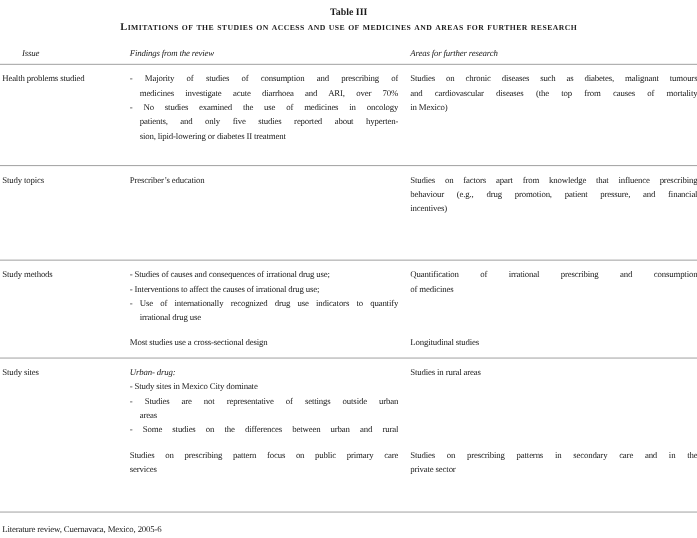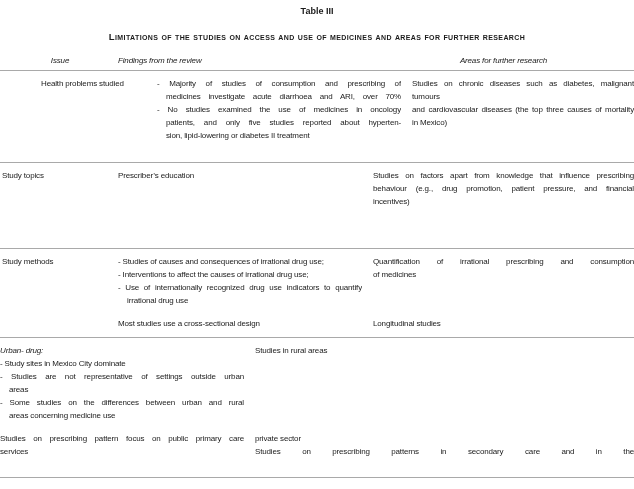--- a/index.html
+++ b/index.html
@@ -6,21 +6,21 @@
     --rule:#a9a9a9;
     --text:#1b1b1b;
     --bg:#ffffff;
   }
   html,body{margin:0;padding:0;background:var(--bg);}
   .page{
     position:relative;
     width:634px;height:489px;
     background:var(--bg);
     color:var(--text);
-    font-family:Liberation Sans, sans-serif;
+    font-family:Liberation Serif, serif;
     font-size:8px;
     line-height:13px;
     letter-spacing:-0.15px;
     overflow:hidden;
     box-sizing:border-box;
   }
   .table-label{
     text-align:center;
     font-weight:bold;
     font-size:9px;
@@ -28,42 +28,41 @@
     padding-top:5px;
     line-height:13px;
   }
   .caption{
     text-align:center;
     font-weight:bold;
     font-variant:small-caps;
     font-size:9.5px;
     line-height:14px;
     letter-spacing:0.4px;
-    margin-top:12px;
   }
   .thead{
     display:flex;
     align-items:flex-end;
     font-style:italic;
     margin-top:10px;
     padding-bottom:3px;
     border-bottom:1px solid var(--rule);
   }
-  .th-issue{width:118px;padding-left:2px;box-sizing:border-box;flex:none;text-align:center;}
+  .th-issue{width:118px;padding-left:20px;box-sizing:border-box;flex:none;}
   .th-findings{width:244px;flex:none;}
-  .th-areas{flex:1;padding-left:11px;box-sizing:border-box;text-align:center;}
+  .th-areas{flex:1;padding-left:11px;box-sizing:border-box;}
 
   .table-body{border-bottom:1px solid var(--rule);}
   .section{
     display:flex;
     box-sizing:border-box;
     padding-top:6px;
   }
   .section + .section{border-top:1px solid var(--rule);}
-  .section:nth-child(1){min-height:91px;padding-left:39px;}
+  .section:nth-child(1){min-height:91px;}
   .section:nth-child(2){min-height:86px;}
   .section:nth-child(3){min-height:89px;}
   .section:nth-child(4){min-height:140px;}
   .issue-cell{width:118px;flex:none;padding-left:2px;box-sizing:border-box;}
   .subrows{flex:1;min-width:0;}
   .subrow{
     display:grid;
     grid-template-columns:244px 1fr;
     column-gap:11px;
   }
@@ -100,21 +99,21 @@
               </div>
               <div class="item bullet">
                 <div class="ln just first">- No studies examined the use of medicines in oncology</div>
                 <div class="ln just">patients, and only five studies reported about hyperten-</div>
                 <div class="ln">sion, lipid-lowering or diabetes II treatment</div>
               </div>
             </div>
             <div class="cell areas-cell">
               <div class="item plain">
                 <div class="ln just">Studies on chronic diseases such as diabetes, malignant tumours</div>
-                <div class="ln just">and cardiovascular diseases (the top three causes of mortality</div>
+                <div class="ln just">and cardiovascular diseases (the top from causes of mortality</div>
                 <div class="ln">in Mexico)</div>
               </div>
             </div>
           </div>
         </div>
       </div>
       <div class="section">
         <div class="issue-cell">Study topics</div>
         <div class="subrows">
           <div class="subrow">
@@ -164,55 +163,55 @@
             </div>
             <div class="cell areas-cell">
               <div class="item plain">
                 <div class="ln">Longitudinal studies</div>
               </div>
             </div>
           </div>
         </div>
       </div>
       <div class="section">
+        <div class="issue-cell">Study sites</div>
         <div class="subrows">
           <div class="subrow">
             <div class="cell findings-cell">
               <div class="item italic_header">
                 <div class="ln">Urban- drug:</div>
               </div>
               <div class="item bullet">
                 <div class="ln first">- Study sites in Mexico City dominate</div>
               </div>
               <div class="item bullet">
                 <div class="ln just first">- Studies are not representative of settings outside urban</div>
                 <div class="ln">areas</div>
               </div>
               <div class="item bullet">
                 <div class="ln just first">- Some studies on the differences between urban and rural</div>
-                <div class="ln">areas concerning medicine use</div>
               </div>
             </div>
             <div class="cell areas-cell">
               <div class="item plain">
                 <div class="ln">Studies in rural areas</div>
               </div>
             </div>
           </div>
           <div class="subrow">
             <div class="cell findings-cell">
               <div class="item plain">
                 <div class="ln just">Studies on prescribing pattern focus on public primary care</div>
                 <div class="ln">services</div>
               </div>
             </div>
             <div class="cell areas-cell">
               <div class="item plain">
+                <div class="ln just">Studies on prescribing patterns in secondary care and in the</div>
                 <div class="ln">private sector</div>
-                <div class="ln just">Studies on prescribing patterns in secondary care and in the</div>
               </div>
             </div>
           </div>
         </div>
       </div>
     </div>
 
   <div class="footnote">Literature review, Cuernavaca, Mexico, 2005-6</div>
 </div>
 

